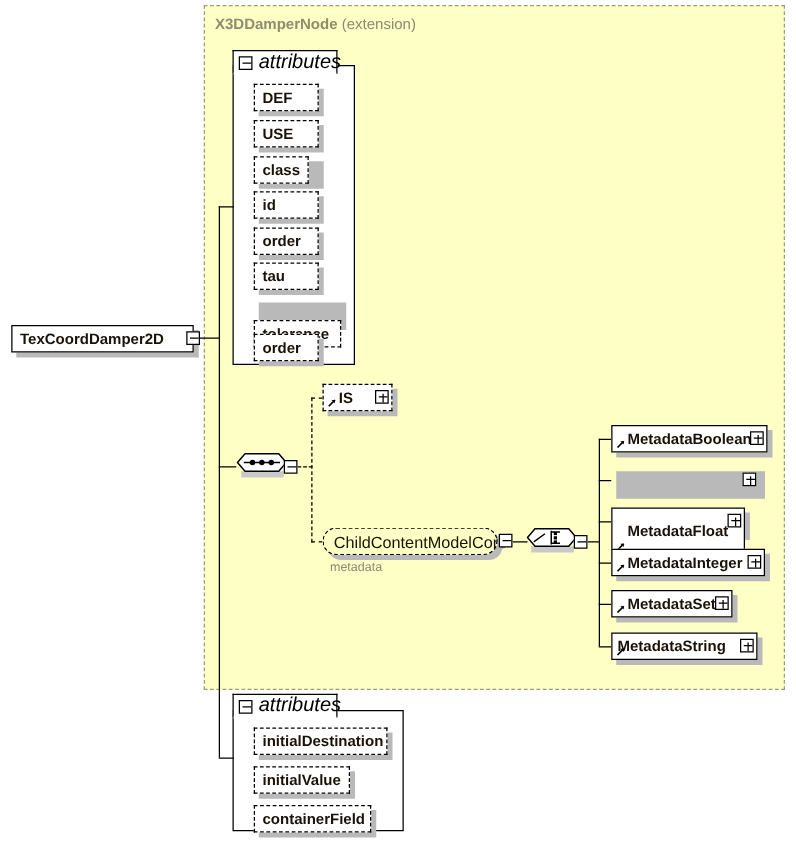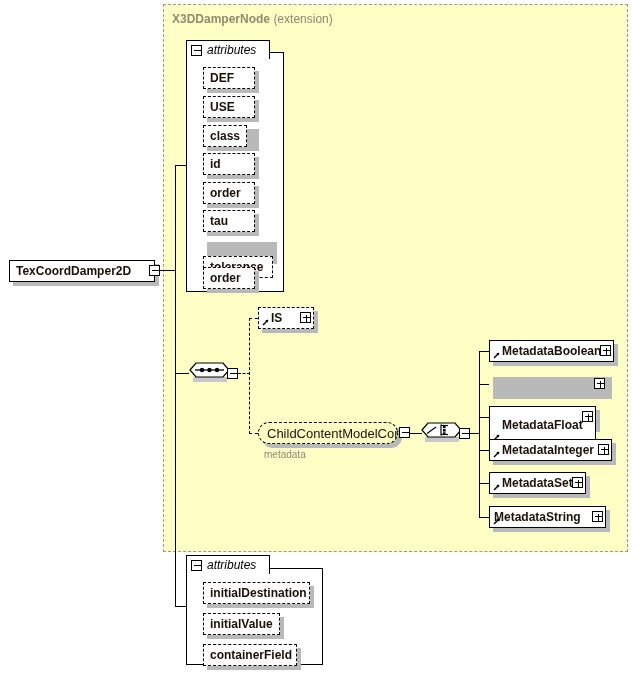--- a/index.html
+++ b/index.html
@@ -35,21 +35,21 @@
     border:1px solid #000;
     border-bottom:none;
     height:19px;
     display:flex;
     align-items:center;
     padding-left:4px;
     z-index:3;
   }
   .compartment-tab .lbl{
     font-style:italic;
-    font-size:12px;
+    font-size:16px;
     color:#000;
     margin-left:5px;
     white-space:nowrap;
   }
   
   .tab-cover{position:absolute;background:#fff;height:2px;z-index:4;}
 
   
   .expander{
     width:11px;height:11px;

